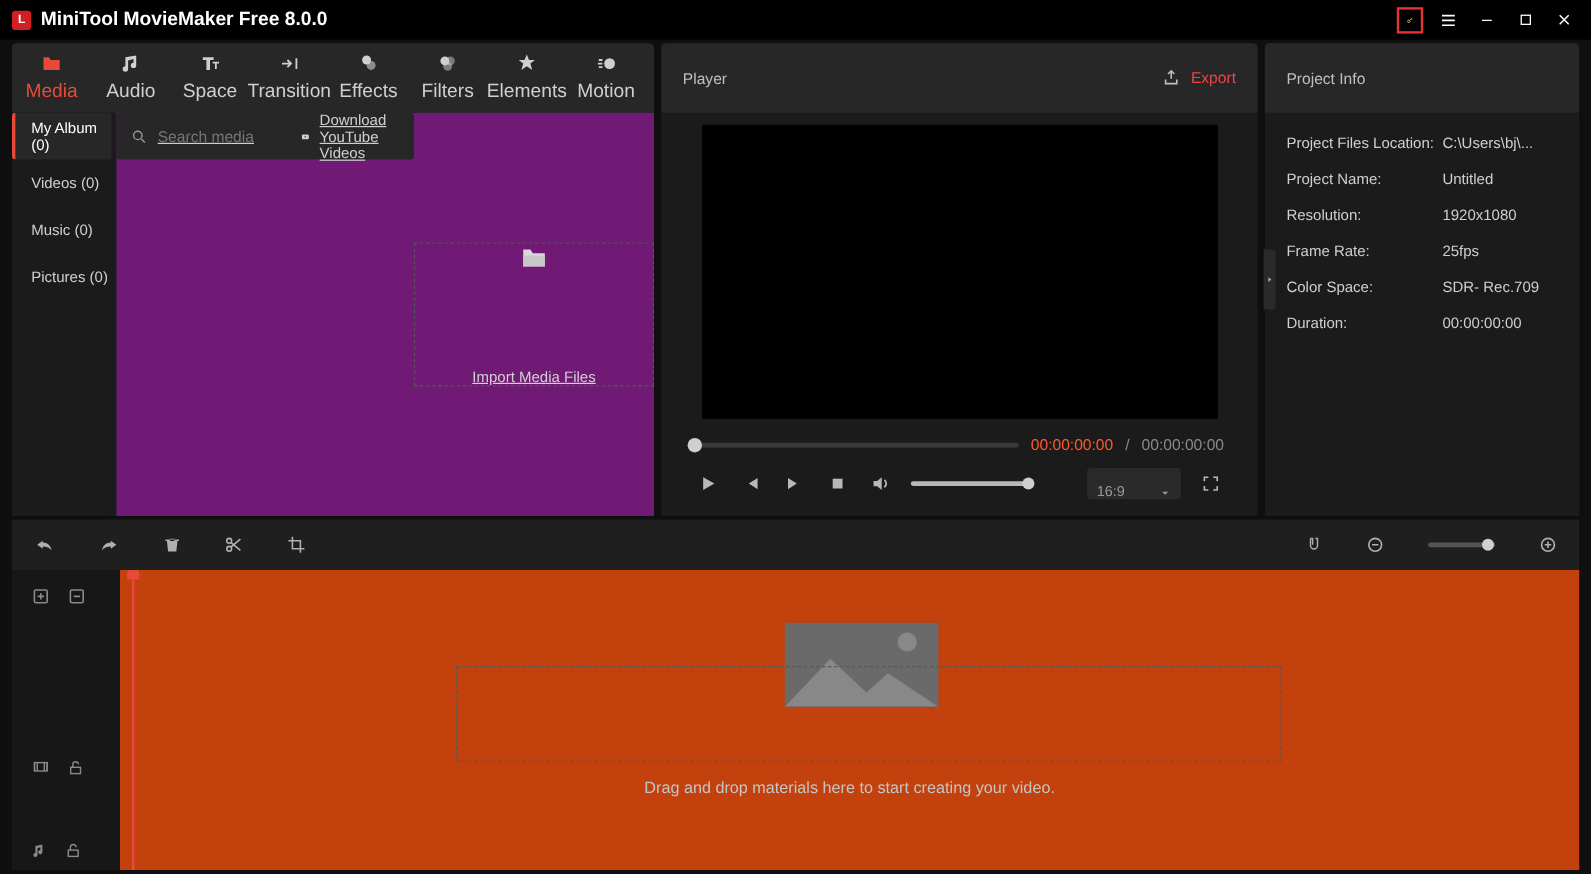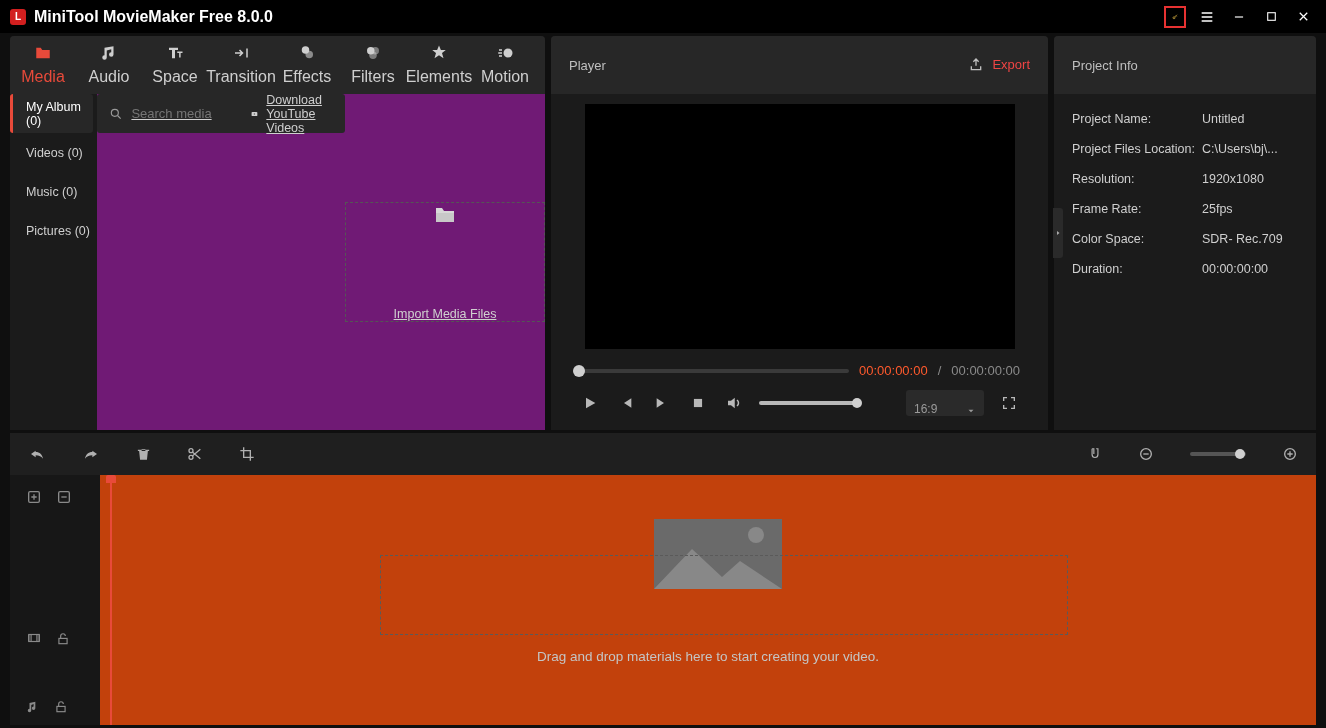--- a/index.html
+++ b/index.html
@@ -290,26 +290,26 @@
     <div class="collapse-handle">
       <svg width="6" height="10" viewBox="0 0 24 24" fill="#aaa">
           <path d="M8 4l10 8-10 8z"></path>
         </svg>
     </div>
     <div class="panel-header">
       <span>Project Info</span>
     </div>
     <div class="pi-body">
       <div class="pi-row">
+          <span class="k">Project Files Location:</span>
+          <span class="v">C:\Users\bj\...</span>
+        </div>
+      <div class="pi-row">
           <span class="k">Project Name:</span>
           <span class="v">Untitled</span>
-        </div>
-      <div class="pi-row">
-          <span class="k">Project Files Location:</span>
-          <span class="v">C:\Users\bj\...</span>
         </div>
       <div class="pi-row">
           <span class="k">Resolution:</span>
           <span class="v">1920x1080</span>
         </div>
       <div class="pi-row">
           <span class="k">Frame Rate:</span>
           <span class="v">25fps</span>
         </div>
       <div class="pi-row">

